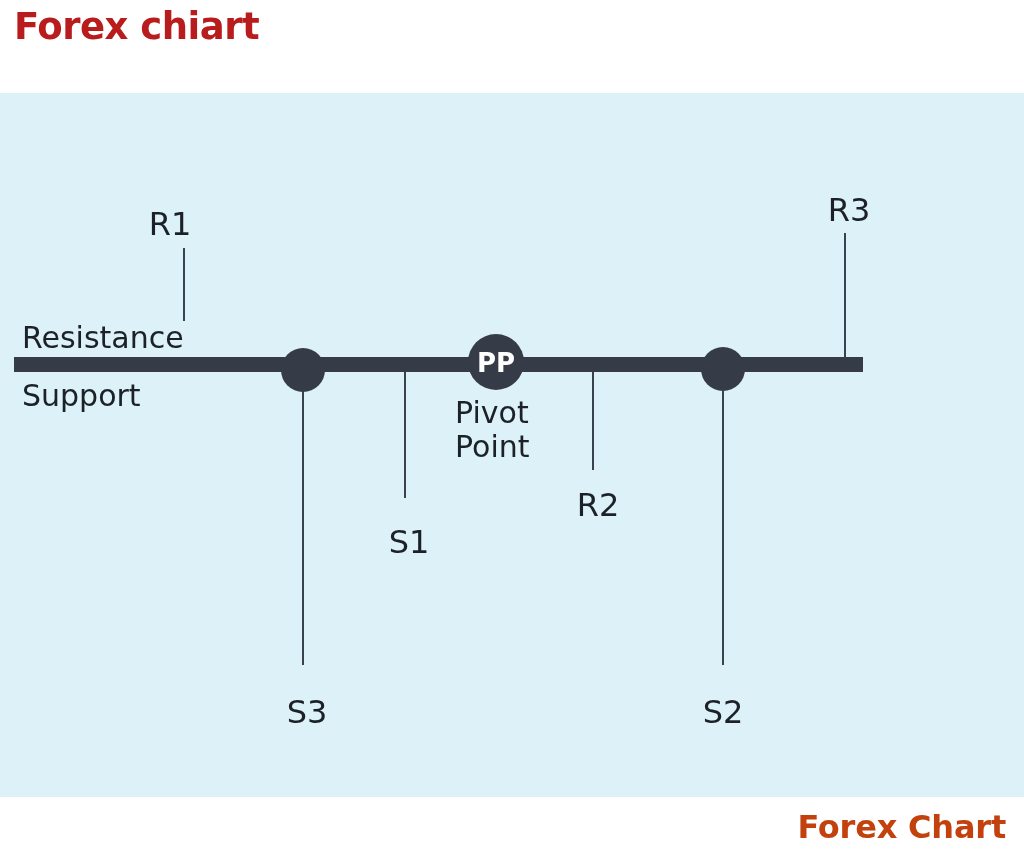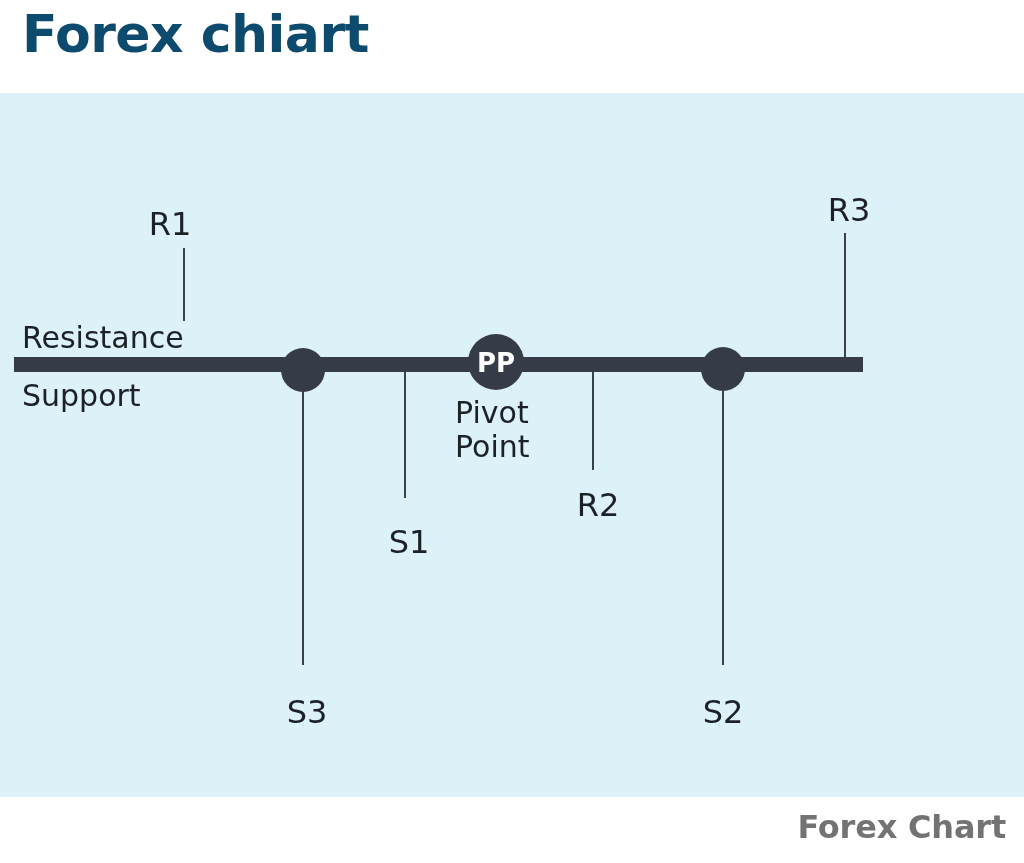--- a/index.html
+++ b/index.html
@@ -12,26 +12,26 @@
     height: 863px;
     position: relative;
     overflow: hidden;
     font-family: "DejaVu Sans", "Liberation Sans", sans-serif;
     -webkit-font-smoothing: antialiased;
   }
 
   
   #page-title {
     position: absolute;
-    left: 22px;
+    left: 14px;
     top: 8px;
-    font-size: 52px;
+    font-size: 37px;
     font-weight: 700;
     letter-spacing: -0.5px;
-    color: #0c4a6e;
+    color: #b91c1c;
     line-height: 1.0;
     white-space: nowrap;
   }
 
   
   #chart-panel {
     position: absolute;
     left: 0;
     top: 93px;
     width: 1024px;
@@ -48,21 +48,21 @@
     display: block;
   }
 
   
   #footer-caption {
     position: absolute;
     right: 18px;
     top: 808px;
     font-size: 32px;
     font-weight: 700;
-    color: #737373;
+    color: #c2410c;
     letter-spacing: -0.2px;
     white-space: nowrap;
   }
 
   .chart-text {
     font-family: "DejaVu Sans", "Liberation Sans", sans-serif;
     fill: #1b2127;
   }
   .axis-label { font-size: 30px; }
   .level-label { font-size: 32px; }

